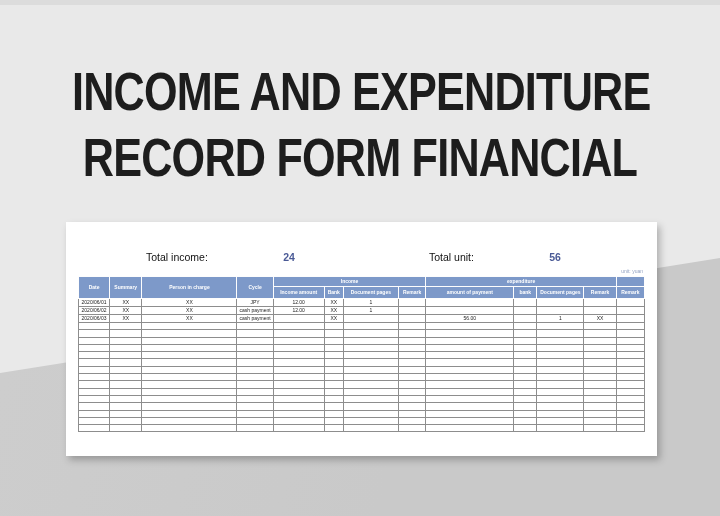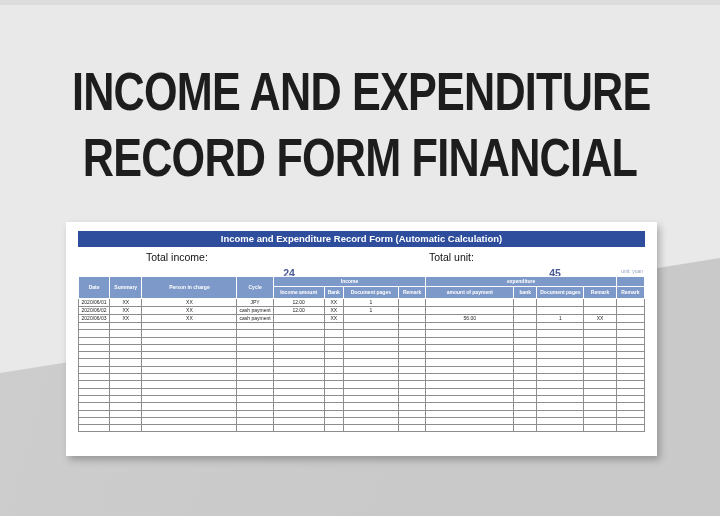--- a/index.html
+++ b/index.html
@@ -43,21 +43,21 @@
     color:#ffffff; font-size:9.5px; font-weight:700;
     text-align:center; line-height:16px; white-space:nowrap;
   }
 
   .totals { position:absolute; left:12px; top:26px; width:567px; height:20px; }
   .totals .lab {
     position:absolute; top:3px; font-size:10.5px; font-weight:400; color:#111111;
     white-space:nowrap;
   }
   .totals .val {
-    position:absolute; top:19px; font-size:10.5px; font-weight:700;
+    position:absolute; top:3px; font-size:10.5px; font-weight:700;
     color: var(--accent-value, #4a5a96); text-align:center; width:44px;
   }
   .lab-income { left:68px; }
   .val-income { left:189px; }
   .lab-spend  { left:351px; }
   .val-spend  { left:455px; }
 
   .unit-note {
     position:absolute; right:14px; top:46px; font-size:5px;
     color:#93a2c2; line-height:6px;
@@ -89,27 +89,26 @@
   <div class="top-strip"></div>
   <div class="bottom-wedge"></div>
 
   <div class="big-title">
     <div class="line">INCOME AND EXPENDITURE</div>
     <div class="line">RECORD FORM FINANCIAL</div>
   </div>
 
   <div class="card">
 
-    <div class="form-title-bar">Income and Expenditure Record Form (Automatic Calculation)</div>
 
     <div class="totals">
       <span class="lab lab-income">Total income:</span>
       <span class="val val-income">24</span>
       <span class="lab lab-spend">Total unit:</span>
-      <span class="val val-spend">45</span>
+      <span class="val val-spend">56</span>
     </div>
 
     <div class="unit-note">unit: yuan</div>
 
     <table class="sheet-table">
       <colgroup>
         <col style="width:5.5%">
           <col style="width:5.7%">
           <col style="width:16.8%">
           <col style="width:6.4%">

